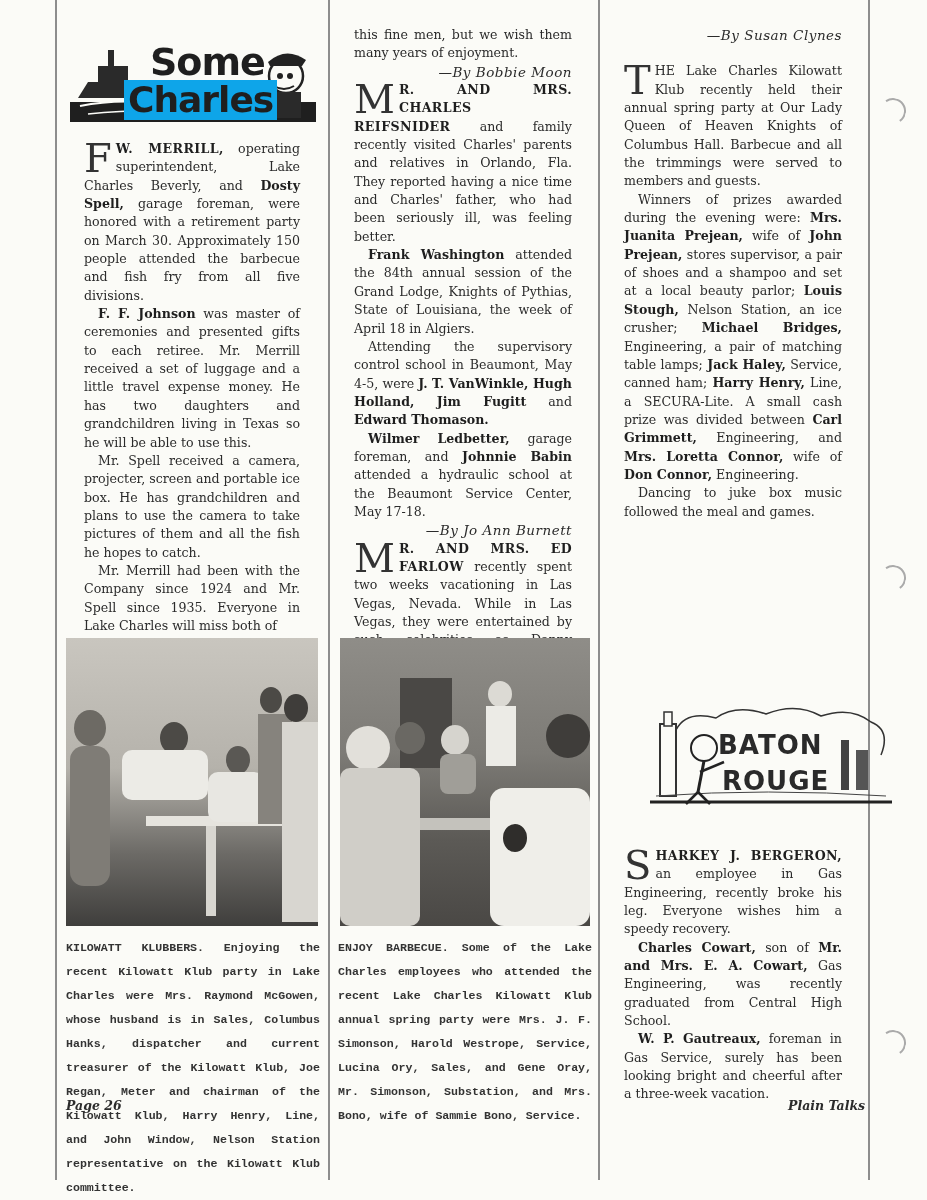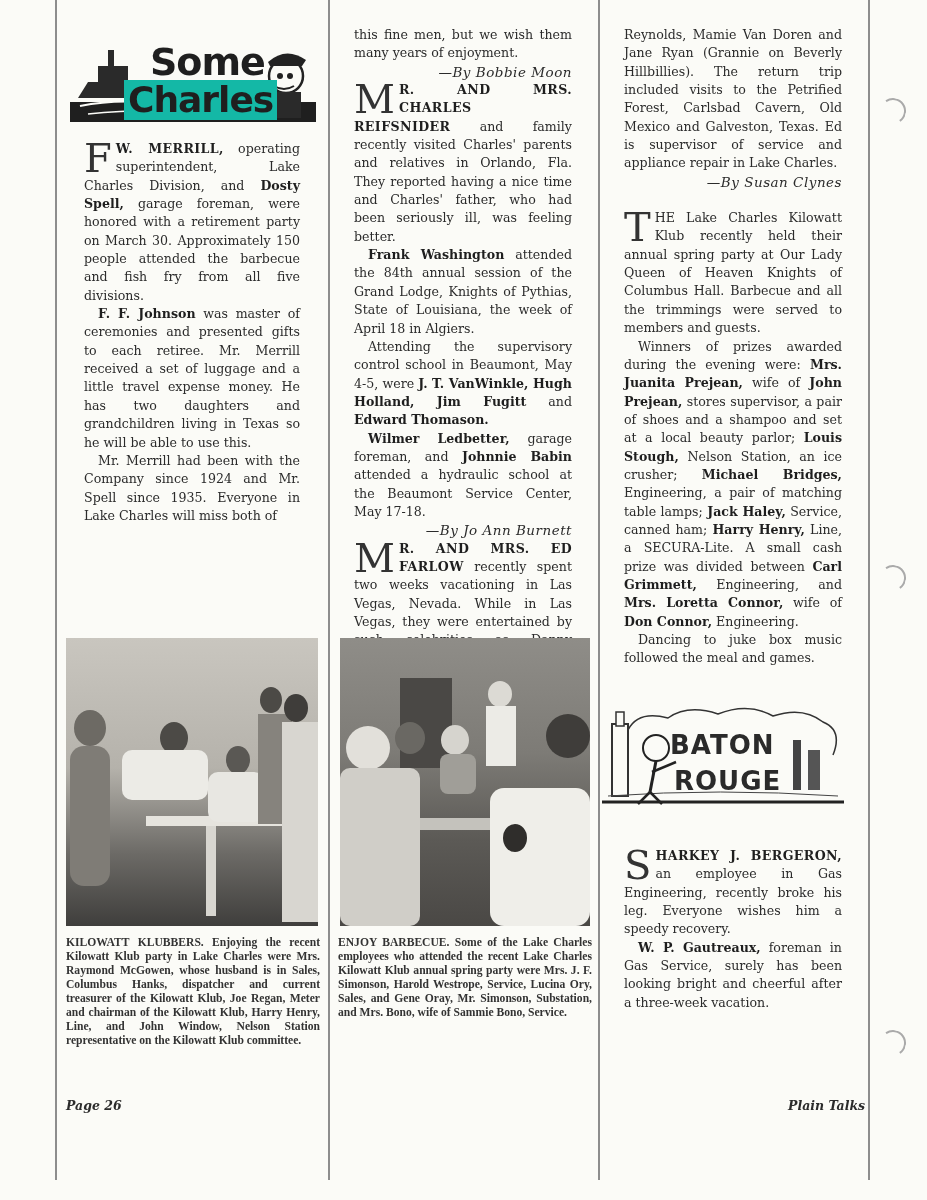--- a/index.html
+++ b/index.html
@@ -10,21 +10,21 @@
     color: #2b2b2b;
   }
   .vline { position: absolute; top: 0; width: 2px; background: #8d8d8d; height: 1180px; }
   .col { position: absolute; font-size: 12.6px; line-height: 18.35px; text-align: justify; }
   .col p { margin: 0; text-indent: 14px; }
   .col p.noindent { text-indent: 0; }
   .col b { font-weight: bold; color: #1e1e1e; }
   .byline { font-style: italic; text-align: right; font-size: 13.5px; margin: 0; letter-spacing: 0.5px; }
   .drop { float: left; font-size: 40px; line-height: 32px; margin: 2px 4px 0 0; font-family: "DejaVu Serif", serif; color: #333; }
   .caps { font-weight: bold; letter-spacing: 0.4px; }
-  .caption { position: absolute; font-family: Liberation Serif, serif; font-size: 11.6px; line-height: 14px; text-align: justify; color: #333; font-weight: bold; }
+  .caption { position: absolute; font-family: Liberation Mono, monospace; font-size: 11.6px; line-height: 24px; text-align: justify; color: #333; font-weight: bold; }
   .photo { position: absolute; background: #8a8a86; overflow: hidden; }
   .footer { position: absolute; font-style: italic; font-weight: bold; font-size: 12.5px; font-family: "DejaVu Serif", serif; }
   .mark { position: absolute; width: 22px; height: 22px; border: 2px solid #aaa; border-radius: 50%; border-color: #aaa #aaa transparent transparent; transform: rotate(10deg); }
 </style>
 </head>
 <body>
 
 <div class="vline" style="left:55px;"></div>
 <div class="vline" style="left:328px;"></div>
 <div class="vline" style="left:598px;"></div>
@@ -43,58 +43,58 @@
     <path d="M12 70 Q60 60 120 72" stroke="#fbfbf7" stroke-width="2" fill="none"></path>
     <path d="M20 78 Q90 70 180 80" stroke="#fbfbf7" stroke-width="1.5" fill="none"></path>
     <circle cx="218" cy="40" r="17" fill="#fbfbf7" stroke="#222" stroke-width="2.5"></circle>
     <path d="M200 26 Q218 10 238 24 L234 30 L202 30 Z" fill="#222"></path>
     <circle cx="212" cy="40" r="3" fill="#222"></circle>
     <circle cx="222" cy="40" r="3" fill="#222"></circle>
     <path d="M206 50 Q216 56 226 50" stroke="#222" stroke-width="2" fill="none"></path>
     <rect x="205" y="56" width="28" height="26" fill="#2a2a2a"></rect>
   </svg>
   <div style="position:absolute; left:82px; top:4px; font-family:'DejaVu Sans', sans-serif; font-weight:bold; font-size:38px; color:#1f1f1f; letter-spacing:-1px;">Some</div>
-  <div style="position:absolute; left:56px; top:44px; font-family:'DejaVu Sans', sans-serif; font-weight:bold; font-size:36px; color:#1f1f1f; background:#14b8a6; padding:0 4px; letter-spacing:-1px; line-height:40px;">Charles</div>
+  <div style="position:absolute; left:56px; top:44px; font-family:'DejaVu Sans', sans-serif; font-weight:bold; font-size:36px; color:#1f1f1f; background:#0ea5e9; padding:0 4px; letter-spacing:-1px; line-height:40px;">Charles</div>
 </div>
 
 <div class="col" style="left:84px; top:140px; width:216px;">
   <p class="noindent">
-    <span class="drop">F</span><b class="caps">W. MERRILL,</b><span> operating superintendent, Lake Charles Division, and </span><b>Dosty Spell,</b><span> garage foreman, were honored with a retirement party on March 30. Approximately 150 people attended the barbecue and fish fry from all five divisions.</span>
+    <span class="drop">F</span><b class="caps">W. MERRILL,</b><span> operating superintendent, Lake Charles Beverly, and </span><b>Dosty Spell,</b><span> garage foreman, were honored with a retirement party on March 30. Approximately 150 people attended the barbecue and fish fry from all five divisions.</span>
   </p>
   <p><b>F. F. Johnson</b><span> was master of ceremonies and presented gifts to each retiree. Mr. Merrill received a set of luggage and a little travel expense money. He has two daughters and grandchildren living in Texas so he will be able to use this.</span></p>
+  <p>Mr. Spell received a camera, projecter, screen and portable ice box. He has grandchildren and plans to use the camera to take pictures of them and all the fish he hopes to catch.</p>
   <p>Mr. Merrill had been with the Company since 1924 and Mr. Spell since 1935. Everyone in Lake Charles will miss both of</p>
 </div>
 
 <div class="col" style="left:354px; top:26px; width:218px;">
   <p class="noindent">this fine men, but we wish them many years of enjoyment.</p>
   <p class="byline">—By Bobbie Moon</p>
   <p class="noindent">
     <span class="drop">M</span><b class="caps">R. AND MRS. CHARLES REIFSNIDER</b><span> and family recently visited Charles' parents and relatives in Orlando, Fla. They reported having a nice time and Charles' father, who had been seriously ill, was feeling better.</span>
   </p>
   <p><b>Frank Washington</b><span> attended the 84th annual session of the Grand Lodge, Knights of Pythias, State of Louisiana, the week of April 18 in Algiers.</span></p>
   <p><span>Attending the supervisory control school in Beaumont, May 4-5, were </span><b>J. T. VanWinkle, Hugh Holland, Jim Fugitt</b><span> and </span><b>Edward Thomason.</b></p>
   <p><b>Wilmer Ledbetter,</b><span> garage foreman, and </span><b>Johnnie Babin</b><span> attended a hydraulic school at the Beaumont Service Center, May 17-18.</span></p>
   <p class="byline">—By Jo Ann Burnett</p>
   <p class="noindent">
     <span class="drop">M</span><b class="caps">R. AND MRS. ED FARLOW</b><span> recently spent two weeks vacationing in Las Vegas, Nevada. While in Las Vegas, they were entertained by such celebrities as Danny Thomas, Debbie</span>
   </p>
 </div>
 
 <div class="col" style="left:624px; top:26px; width:218px;">
-  <p class="noindent">Reynolds, Mamie Van Doren and Jane Ryan (Grannie on Beverly Hillbillies). The return trip included visits to the Petrified Forest, Carlsbad Cavern, Old Mexico and Galveston, Texas. Ed is supervisor of service and appliance repair in Lake Charles.</p>
   <p class="byline">—By Susan Clynes</p>
   <div style="height:18px;"></div>
   <p class="noindent">
     <span class="drop">T</span><span>HE Lake Charles Kilowatt Klub recently held their annual spring party at Our Lady Queen of Heaven Knights of Columbus Hall. Barbecue and all the trimmings were served to members and guests.</span>
   </p>
   <p><span>Winners of prizes awarded during the evening were: </span><b>Mrs. Juanita Prejean,</b><span> wife of </span><b>John Prejean,</b><span> stores supervisor, a pair of shoes and a shampoo and set at a local beauty parlor; </span><b>Louis Stough,</b><span> Nelson Station, an ice crusher; </span><b>Michael Bridges,</b><span> Engineering, a pair of matching table lamps; </span><b>Jack Haley,</b><span> Service, canned ham; </span><b>Harry Henry,</b><span> Line, a SECURA-Lite. A small cash prize was divided between </span><b>Carl Grimmett,</b><span> Engineering, and </span><b>Mrs. Loretta Connor,</b><span> wife of </span><b>Don Connor,</b><span> Engineering.</span></p>
   <p>Dancing to juke box music followed the meal and games.</p>
 </div>
 
-<div style="position:absolute; left:598px; top:700px; width:250px; height:115px;">
+<div style="position:absolute; left:646px; top:700px; width:250px; height:115px;">
   <svg width="250" height="115" viewBox="0 0 250 115" style="position:absolute; left:0; top:0;">
     <path d="M30 30 Q40 10 70 18 Q90 4 120 14 Q150 2 175 16 Q205 6 225 22 Q245 30 235 55" stroke="#333" stroke-width="1.5" fill="none"></path>
     <rect x="14" y="24" width="16" height="72" fill="#fbfbf7" stroke="#333" stroke-width="2"></rect>
     <rect x="18" y="12" width="8" height="14" fill="#fbfbf7" stroke="#333" stroke-width="1.5"></rect>
     <rect x="195" y="40" width="8" height="50" fill="#444"></rect>
     <rect x="210" y="50" width="12" height="40" fill="#555"></rect>
     <line x1="4" y1="102" x2="246" y2="102" stroke="#222" stroke-width="3"></line>
     <path d="M10 96 Q120 88 240 96" stroke="#444" stroke-width="1" fill="none"></path>
     <circle cx="58" cy="48" r="13" fill="#fbfbf7" stroke="#222" stroke-width="2"></circle>
     <line x1="58" y1="61" x2="52" y2="92" stroke="#222" stroke-width="3"></line>
@@ -103,20 +103,21 @@
     <line x1="52" y1="92" x2="64" y2="104" stroke="#222" stroke-width="2.5"></line>
   </svg>
   <div style="position:absolute; left:72px; top:30px; font-family:'DejaVu Sans', sans-serif; font-weight:bold; font-size:26px; color:#2a2a2a; letter-spacing:1px;">BATON</div>
   <div style="position:absolute; left:76px; top:66px; font-family:'DejaVu Sans', sans-serif; font-weight:bold; font-size:26px; color:#2a2a2a; letter-spacing:1px;">ROUGE</div>
 </div>
 
 <div class="col" style="left:624px; top:847px; width:218px;">
   <p class="noindent">
     <span class="drop">S</span><b class="caps">HARKEY J. BERGERON,</b><span> an employee in Gas Engineering, recently broke his leg. Everyone wishes him a speedy recovery.</span>
   </p>
+  <p><b>Charles Cowart,</b><span> son of </span><b>Mr. and Mrs. E. A. Cowart,</b><span> Gas Engineering, was recently graduated from Central High School.</span></p>
   <p><b>W. P. Gautreaux,</b><span> foreman in Gas Service, surely has been looking bright and cheerful after a three-week vacation.</span></p>
 </div>
 
 <div class="photo" style="left:66px; top:638px; width:252px; height:288px; background:linear-gradient(180deg,#c9c6bf 0%,#b5b2ab 45%,#6c6a66 75%,#3f3e3c 100%);">
   <svg width="252" height="288" viewBox="0 0 252 288">
     <rect x="80" y="178" width="140" height="10" fill="#e6e4de"></rect>
     <rect x="140" y="188" width="10" height="90" fill="#d8d6d0"></rect>
     <ellipse cx="24" cy="90" rx="16" ry="18" fill="#6d6a64"></ellipse>
     <rect x="4" y="108" width="40" height="140" rx="14" fill="#7f7c76"></rect>
     <ellipse cx="108" cy="100" rx="14" ry="16" fill="#4c4a46"></ellipse>

